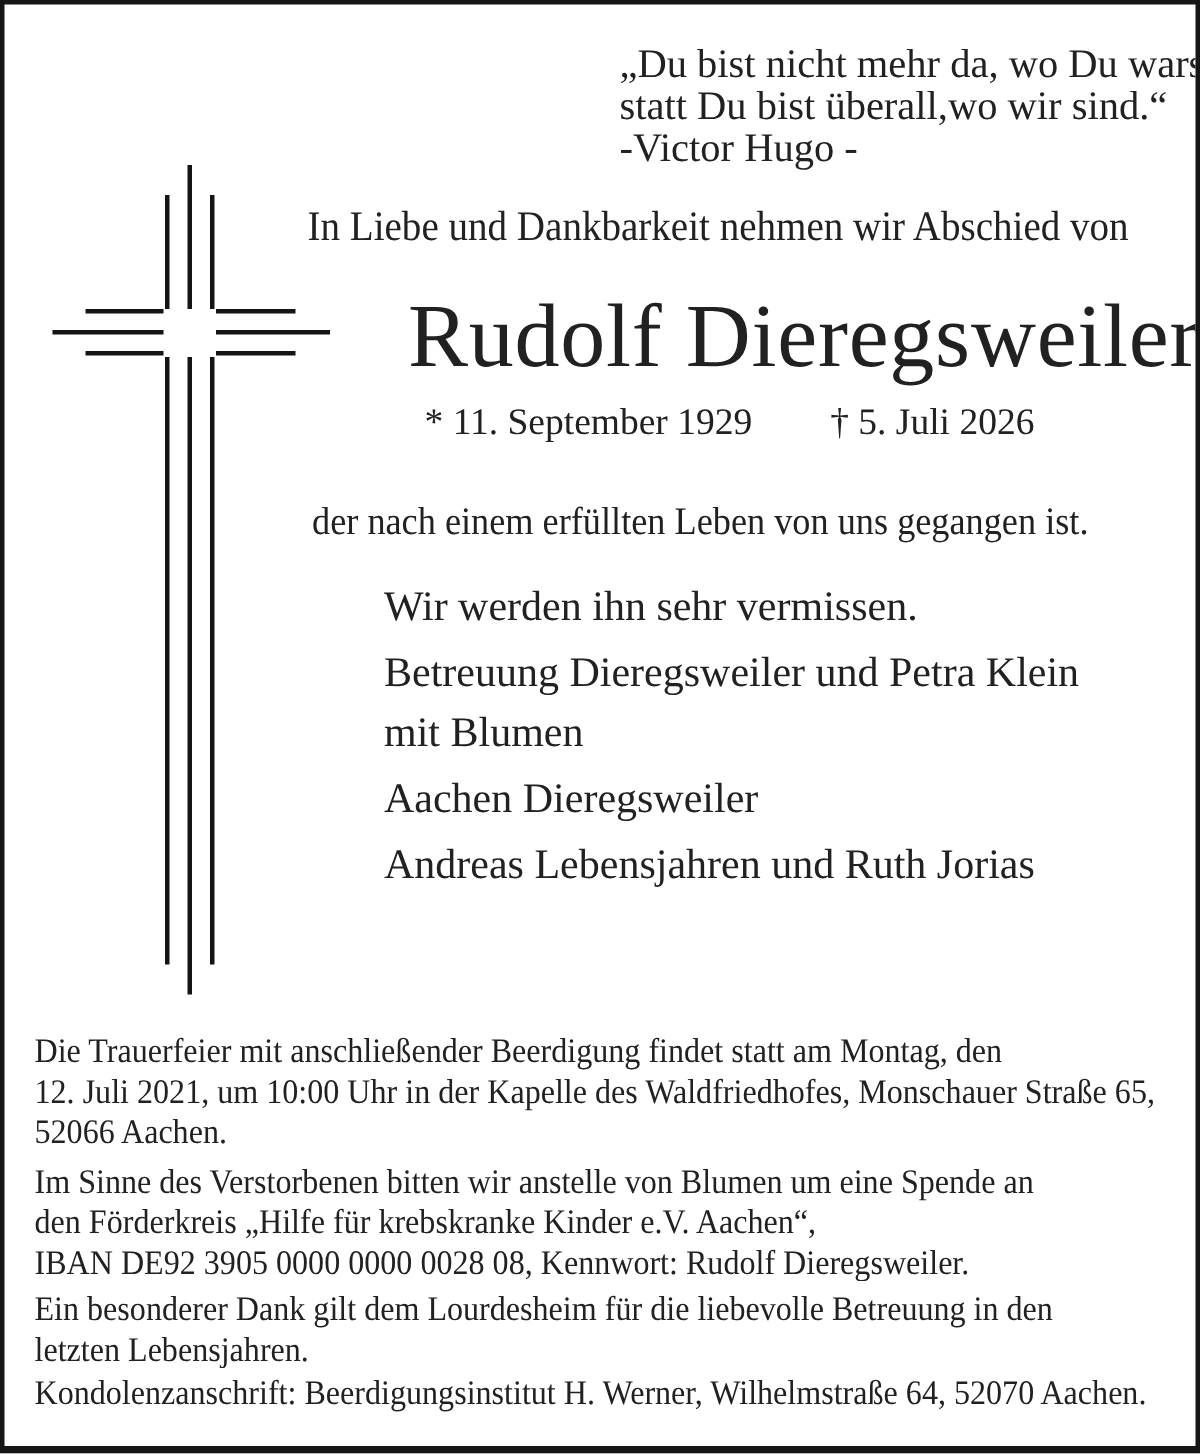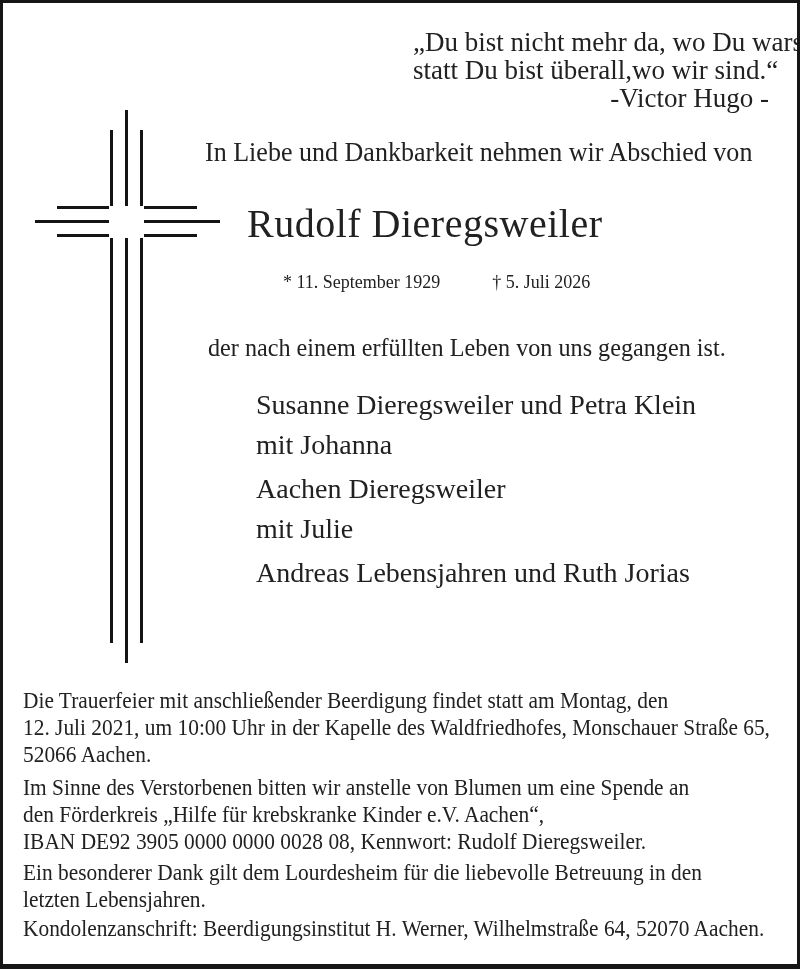--- a/index.html
+++ b/index.html
@@ -13,30 +13,30 @@
     overflow:hidden;
     font-family:"Liberation Serif","DejaVu Serif",serif;
     color:#212121;
   }
   .abs{position:absolute;}
   .nowrap{white-space:nowrap;}
   .cond{transform:scaleX(0.93);transform-origin:0 0;}
 
   
   .quote{left:410px;top:25px;width:358px;font-size:27px;line-height:28px;text-align:left;}
-  .quote .attr{text-align:right;padding-right:2px;}
+  .quote .attr{padding-right:2px;}
 
   
   .seg{position:absolute;background:#141414;}
   .v{width:3px;} .h{height:3px;}
 
   
   .intro{left:202px;top:132px;font-size:28px;line-height:34px;}
-  .name{left:244px;top:192px;font-size:40px;line-height:58px;letter-spacing:0.5px;}
-  .dates{left:280px;top:264px;font-size:18px;line-height:30px;display:flex;gap:52px;}
+  .name{left:269px;top:192px;font-size:60px;line-height:58px;letter-spacing:0.5px;}
+  .dates{left:280px;top:264px;font-size:25px;line-height:30px;display:flex;gap:52px;}
   .life{left:205px;top:329px;font-size:26px;line-height:32px;}
 
   
   .family{left:253px;top:382px;font-size:28px;line-height:40px;}
   .family .entry{margin-bottom:4px;}
 
   
   .para{left:20px;font-size:23px;line-height:27px;}
   .p1{top:684px;} .p2{top:771px;} .p3{top:856px;} .p4{top:912px;}
 </style>
@@ -71,27 +71,27 @@
   <div class="abs name nowrap">Rudolf Dieregsweiler</div>
 
   <div class="abs dates">
     <span class="nowrap">* 11. September 1929</span>
     <span class="nowrap">† 5. Juli 2026</span>
   </div>
 
   <div class="abs life nowrap cond">der nach einem erfüllten Leben von uns gegangen ist.</div>
 
   <div class="abs family">
+    <div class="entry nowrap">Wir werden ihn sehr vermissen.</div>
     <div class="entry">
-      <div class="nowrap">Susanne Dieregsweiler und Petra Klein</div>
-      <div class="nowrap">mit Johanna</div>
+      <div class="nowrap">Betreuung Dieregsweiler und Petra Klein</div>
+      <div class="nowrap">mit Blumen</div>
     </div>
     <div class="entry">
       <div class="nowrap">Aachen Dieregsweiler</div>
-      <div class="nowrap">mit Julie</div>
     </div>
     <div class="entry">
       <div class="nowrap">Andreas Lebensjahren und Ruth Jorias</div>
     </div>
   </div>
 
   <div class="abs para p1 cond">
     <div class="nowrap">Die Trauerfeier mit anschließender Beerdigung findet statt am Montag, den</div>
     <div class="nowrap">12. Juli 2021, um 10:00 Uhr in der Kapelle des Waldfriedhofes, Monschauer Straße 65,</div>
     <div class="nowrap">52066 Aachen.</div>

